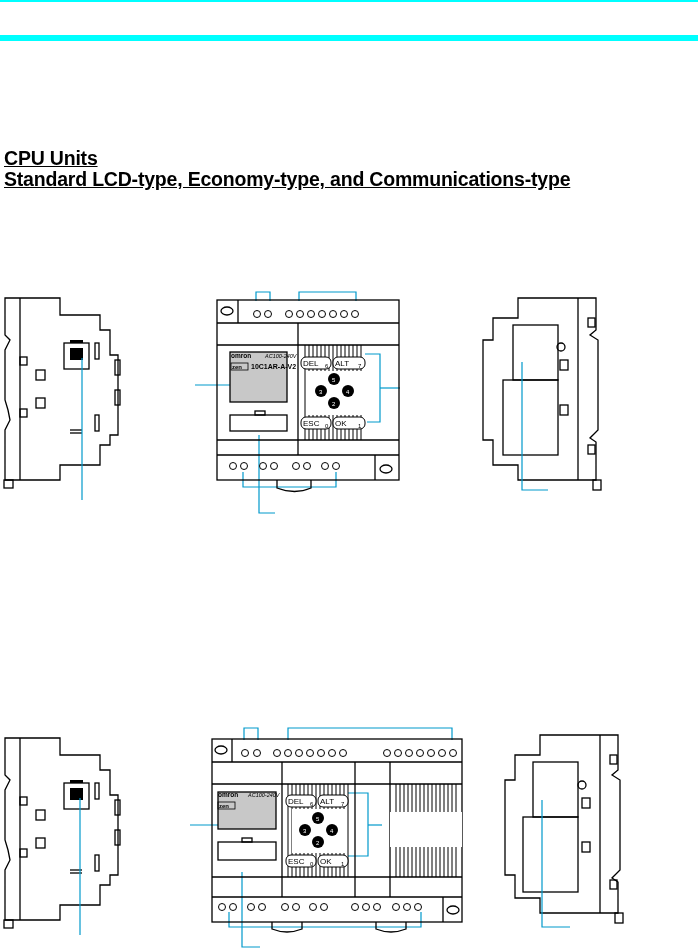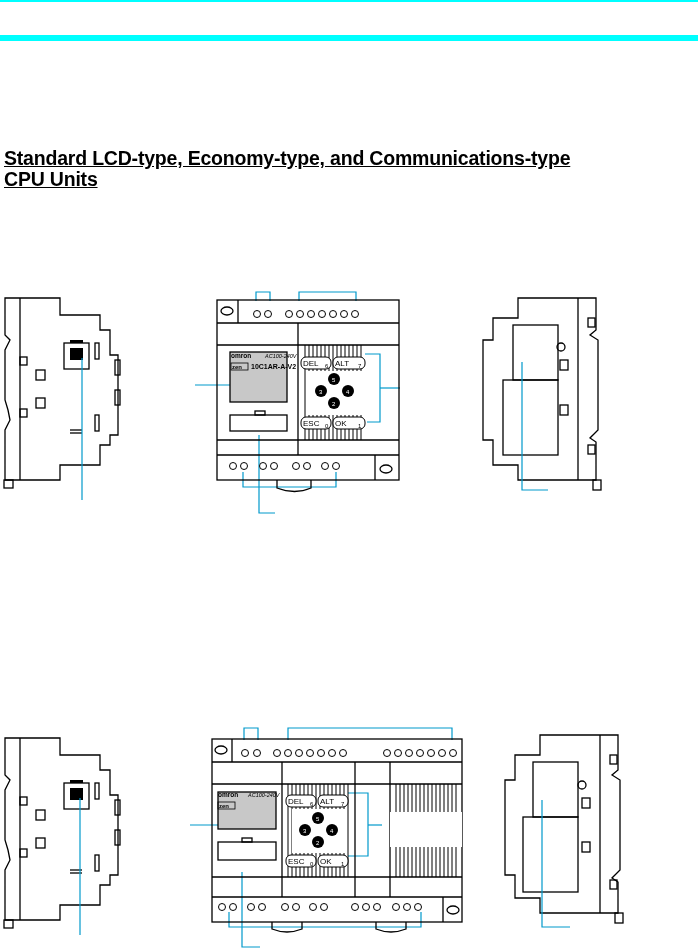--- a/index.html
+++ b/index.html
@@ -10,22 +10,22 @@
   .fig { position:absolute; }
   svg text { font-family:"Liberation Sans", sans-serif; }
 </style>
 </head>
 <body>
 
 <div class="rule-top"></div>
 <div class="rule-mid"></div>
 
 <div class="title">
+  <div>CPU Units</div>
   <div>Standard LCD-type, Economy-type, and Communications-type</div>
-  <div>CPU Units</div>
 </div>
 
 <svg class="fig" style="left:0;top:290px" width="130" height="220" viewBox="0 0 130 220">
   <g fill="none" stroke="#000" stroke-width="1.3">
     <path d="M5 8 L60 8 L60 25 L100 25 L100 40 L110 40 L110 65 L118 65 L118 145 L110 145 L110 155 L100 155 L100 175 L60 175 L60 190 L5 190 L5 140 L10 130 L8 120 L5 110 L5 60 L10 50 L5 45 Z"></path>
     <line x1="20" y1="8" x2="20" y2="190"></line>
     <rect x="64" y="53" width="25" height="26"></rect>
     <rect x="36" y="80" width="9" height="10"></rect>
     <rect x="36" y="108" width="9" height="10"></rect>
     <rect x="20" y="67" width="7" height="8"></rect>

